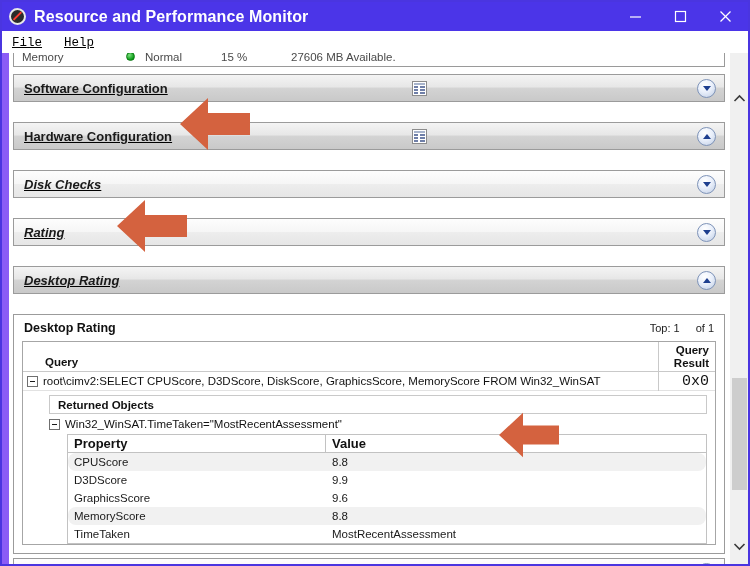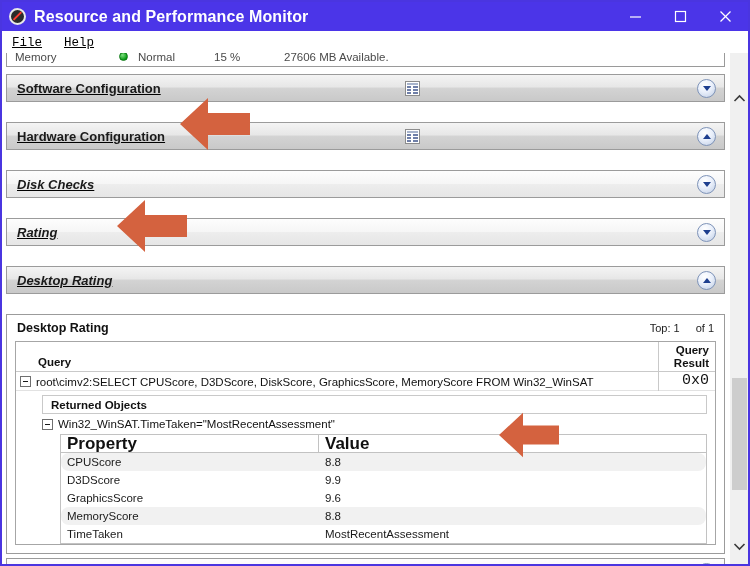--- a/index.html
+++ b/index.html
@@ -81,21 +81,22 @@
     margin-right: 18px;
     padding: 1px 2px;
   }
   .menu-item u { text-decoration: underline; font-family: Liberation Mono, monospace; }
 
   
   #body-area {
     position: relative;
     height: 512px;
     display: flex;
-    background: #15803d;
+    background: #8b5cf6;
+    padding-left: 7px;
   }
   #content-col {
     position: relative;
     width: 727px;
     height: 512px;
     overflow: hidden;
     background: #ffffff;
     padding: 0 4px;
   }
 
@@ -239,21 +240,21 @@
   .qt-head .qh-result {
     width: 56px;
     font-size: 11.5px; font-weight: bold; color: #111;
     text-align: right;
     padding: 2px 6px 0 0;
     line-height: 13px;
   }
   .qt-row {
     display: flex;
     height: 19px;
-    align-items: flex-start;
+    align-items: center;
     border-bottom: 1px solid #e2e2e2;
   }
   .qt-row .qr-q {
     flex: 1 1 auto;
     font-size: 11.5px;
     color: #111;
     display: flex; align-items: center;
     padding-left: 4px;
     white-space: nowrap;
     border-right: 1px solid #c9c9c9;
@@ -304,21 +305,21 @@
     margin-left: 18px;
     margin-right: 0;
     border: 1px solid #c2c2c2;
     background: #ffffff;
   }
   .pv-head {
     display: flex;
     height: 18px;
     align-items: center;
     border-bottom: 1px solid #c2c2c2;
-    font-size: 17px; font-weight: bold; color: #111;
+    font-size: 13px; font-weight: bold; color: #111;
   }
   .pv-head .c1 { width: 258px; padding-left: 6px; border-right: 1px solid #c2c2c2; height: 18px; line-height: 18px; }
   .pv-head .c2 { flex: 1; padding-left: 6px; }
   .pv-row {
     display: flex;
     height: 18px;
     align-items: center;
     font-size: 11.5px;
     color: #1a1a1a;
     border-radius: 8px;

